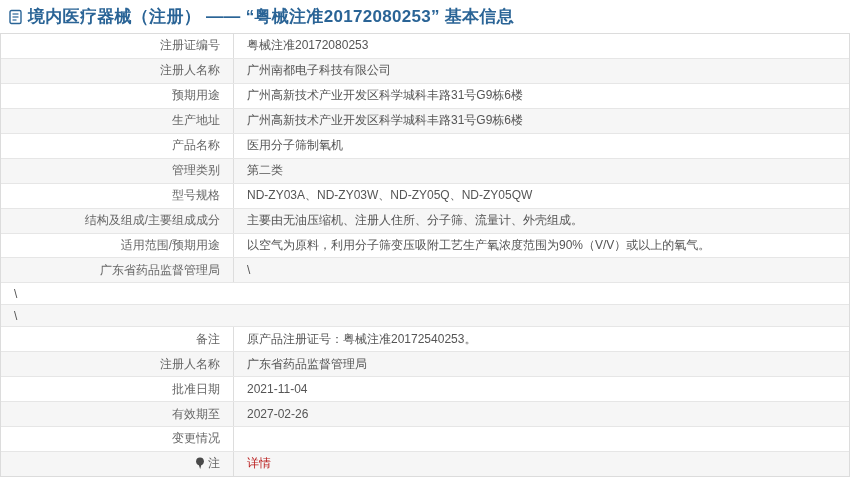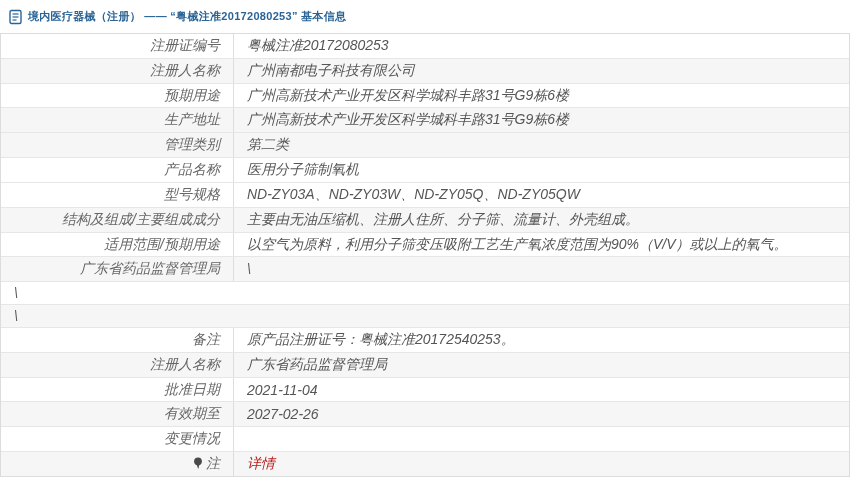--- a/index.html
+++ b/index.html
@@ -10,41 +10,40 @@
     overflow: hidden;
   }
   .page-header {
     height: 33px;
     display: flex;
     align-items: center;
     padding-left: 9px;
   }
   .page-title {
     color: #2a6496;
-    font-size: 11px;
+    font-size: 17px;
     font-weight: bold;
     margin-left: 6px;
     letter-spacing: 0.3px;
   }
   .doc-icon { display: inline-flex; }
   .info-table {
     width: 850px;
     height: 444px;
     border: 1px solid #dcdcdc;
     display: flex;
     flex-direction: column;
   }
   .row {
     flex: 1 1 auto;
     display: flex;
     align-items: center;
     border-bottom: 1px solid #e6e6e6;
     background: #ffffff;
-    font-size: 14px;
-    font-style: italic;
+    font-size: 12px;
   }
   .row:last-child { border-bottom: none; }
   .row.alt { background: #f6f6f6; }
   .cell-label {
     width: 233px;
     padding-right: 13px;
     text-align: right;
     color: #666666;
     border-right: 1px solid #dddddd;
     align-self: stretch;
@@ -100,33 +99,33 @@
     </div>
     <div class="cell-value">广州高新技术产业开发区科学城科丰路31号G9栋6楼</div>
   </div>
     <div class="row alt">
     <div class="cell-label">
 
       <span>生产地址</span>
     </div>
     <div class="cell-value">广州高新技术产业开发区科学城科丰路31号G9栋6楼</div>
   </div>
+    <div class="row">
+    <div class="cell-label">
+
+      <span>产品名称</span>
+    </div>
+    <div class="cell-value">医用分子筛制氧机</div>
+  </div>
     <div class="row alt">
     <div class="cell-label">
 
       <span>管理类别</span>
     </div>
     <div class="cell-value">第二类</div>
-  </div>
-    <div class="row">
-    <div class="cell-label">
-
-      <span>产品名称</span>
-    </div>
-    <div class="cell-value">医用分子筛制氧机</div>
   </div>
     <div class="row">
     <div class="cell-label">
 
       <span>型号规格</span>
     </div>
     <div class="cell-value">ND-ZY03A、ND-ZY03W、ND-ZY05Q、ND-ZY05QW</div>
   </div>
     <div class="row alt">
     <div class="cell-label">

